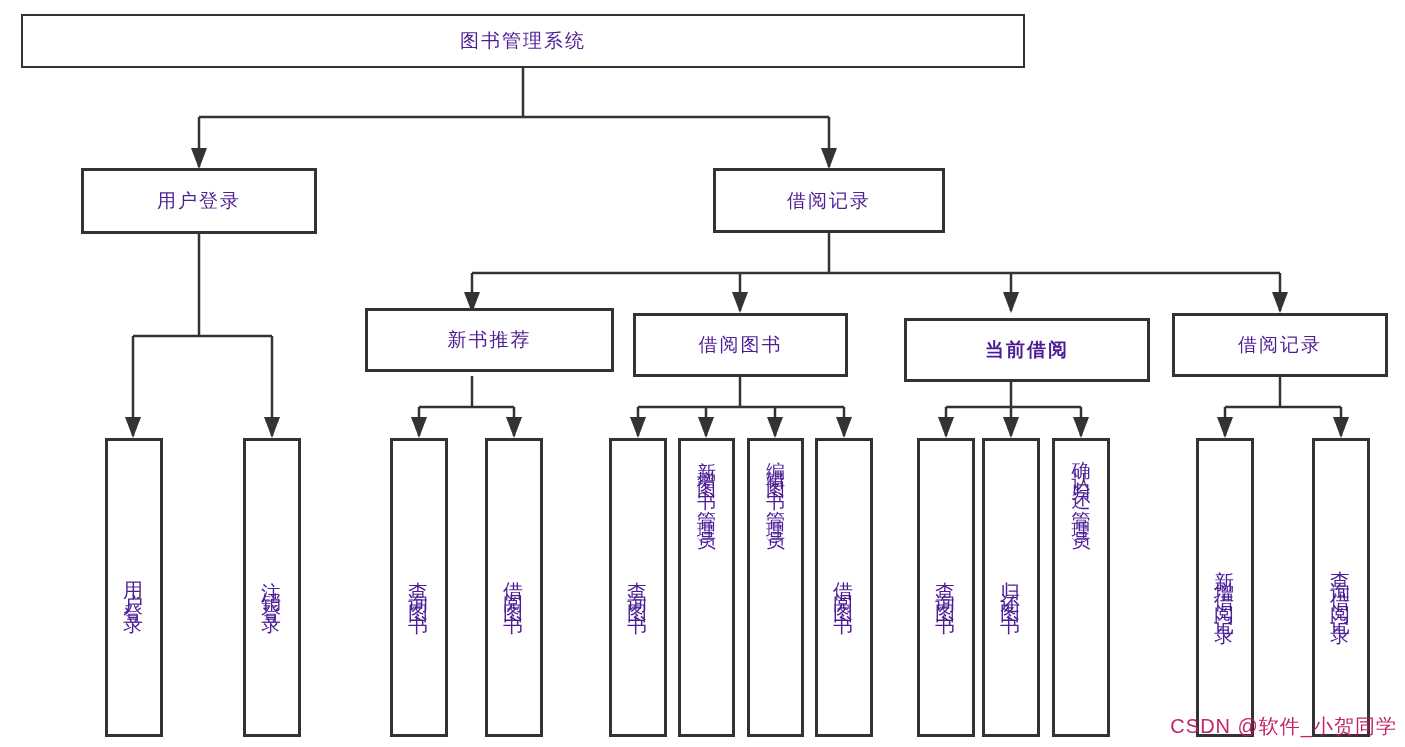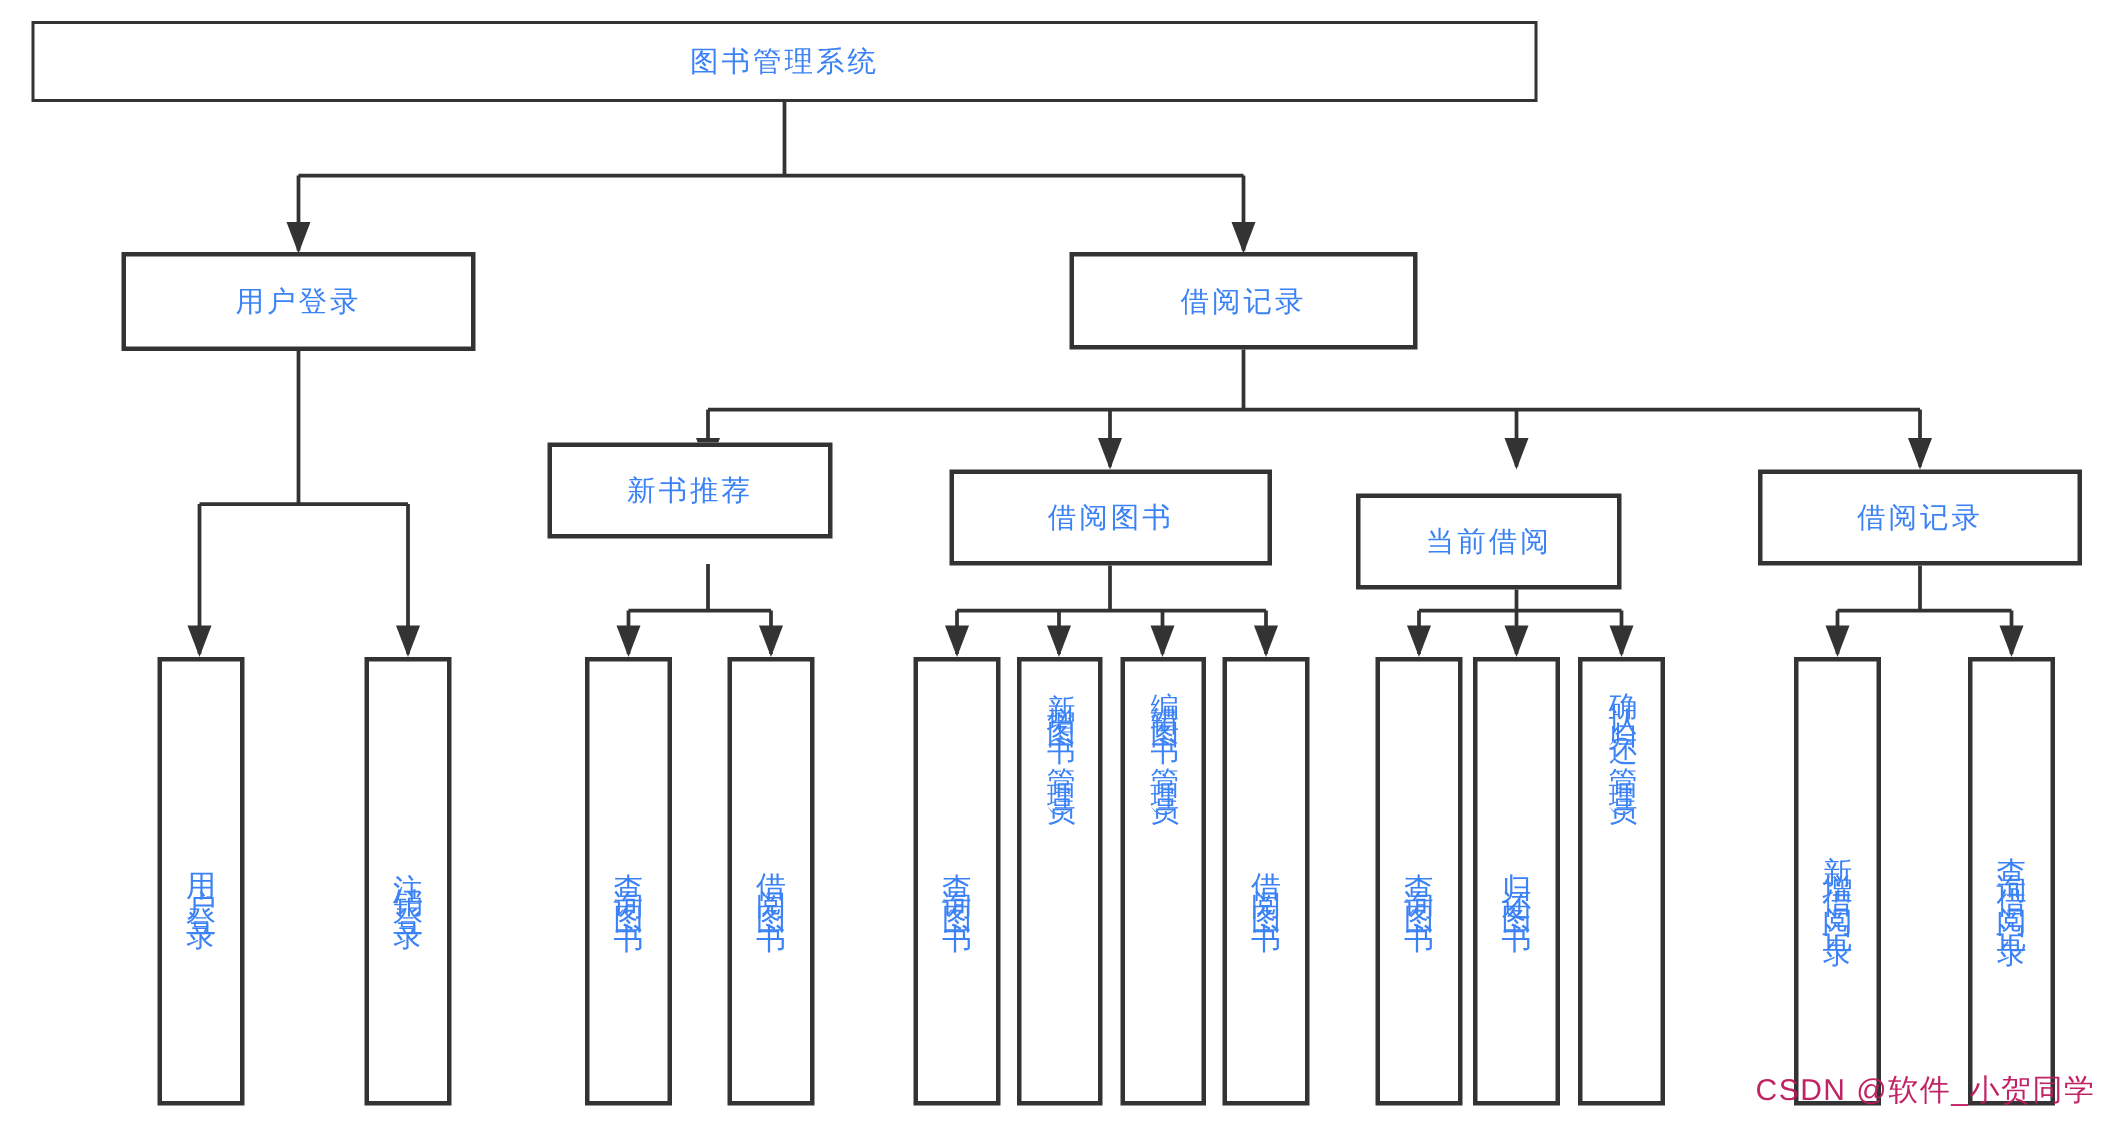--- a/index.html
+++ b/index.html
@@ -14,21 +14,21 @@
   #connectors {
     position: absolute;
     left: 0; top: 0;
     z-index: 0;
   }
   .node {
     position: absolute;
     box-sizing: border-box;
     background: #ffffff;
     border: 3px solid #333333;
-    color: #3b82f6;
+    color: #4c1d95;
     display: flex;
     align-items: center;
     justify-content: center;
     z-index: 1;
     font-size: 19px;
     letter-spacing: 2px;
     white-space: nowrap;
   }
   .root-box { border-width: 2px; font-size: 19px; }
   .vnode {
@@ -124,23 +124,23 @@
       <polygon points="1217,417 1233,417 1225,438"></polygon>
       <polygon points="1333,417 1349,417 1341,438"></polygon>
     </g>
   </svg>
 
   <div class="node root-box" style="left:21px; top:14px; width:1004px; height:54px;">图书管理系统</div>
 
   <div class="node" style="left:81px; top:168px; width:236px; height:66px;">用户登录</div>
   <div class="node" style="left:713px; top:168px; width:232px; height:65px;">借阅记录</div>
 
-  <div class="node" style="left:365px; top:295px; width:190px; height:64px;">新书推荐</div>
+  <div class="node" style="left:365px; top:308px; width:249px; height:64px;">新书推荐</div>
   <div class="node" style="left:633px; top:313px; width:215px; height:64px;">借阅图书</div>
-  <div class="node" style="left:904px; top:329px; width:177px; height:64px;">当前借阅</div>
+  <div class="node" style="left:904px; top:318px; width:246px; height:64px;font-weight:bold;">当前借阅</div>
   <div class="node" style="left:1172px; top:313px; width:216px; height:64px;">借阅记录</div>
 
   <div class="node vnode" style="left:105px; top:438px; width:58px; height:299px;">用户登录</div>
   <div class="node vnode" style="left:243px; top:438px; width:58px; height:299px;">注销登录</div>
 
   <div class="node vnode" style="left:390px; top:438px; width:58px; height:299px;">查询图书</div>
   <div class="node vnode" style="left:485px; top:438px; width:58px; height:299px;">借阅图书</div>
 
   <div class="node vnode" style="left:609px; top:438px; width:58px; height:299px;">查询图书</div>
   <div class="node vnode long" style="left:678px; top:438px; width:57px; height:299px;">新增图书（管理员）</div>

